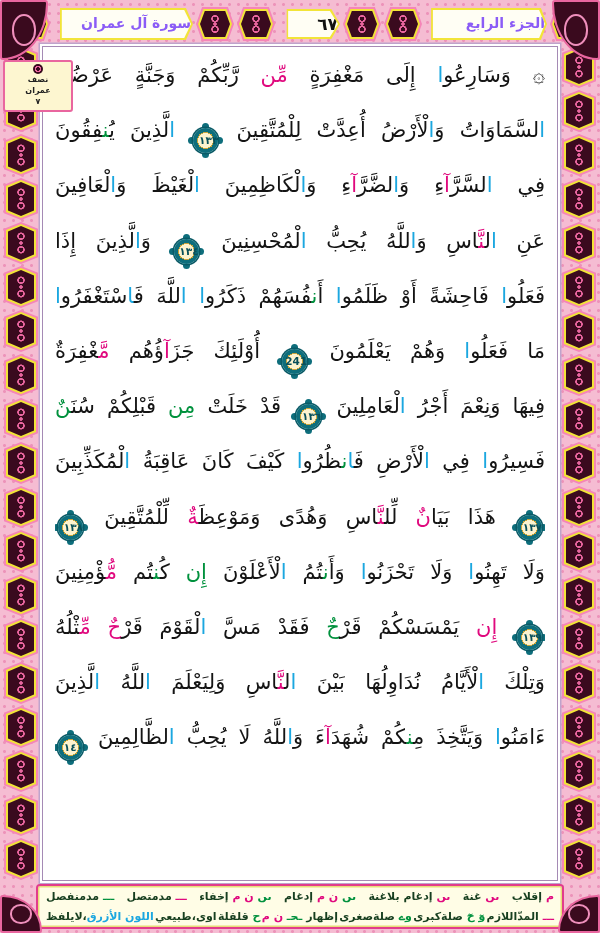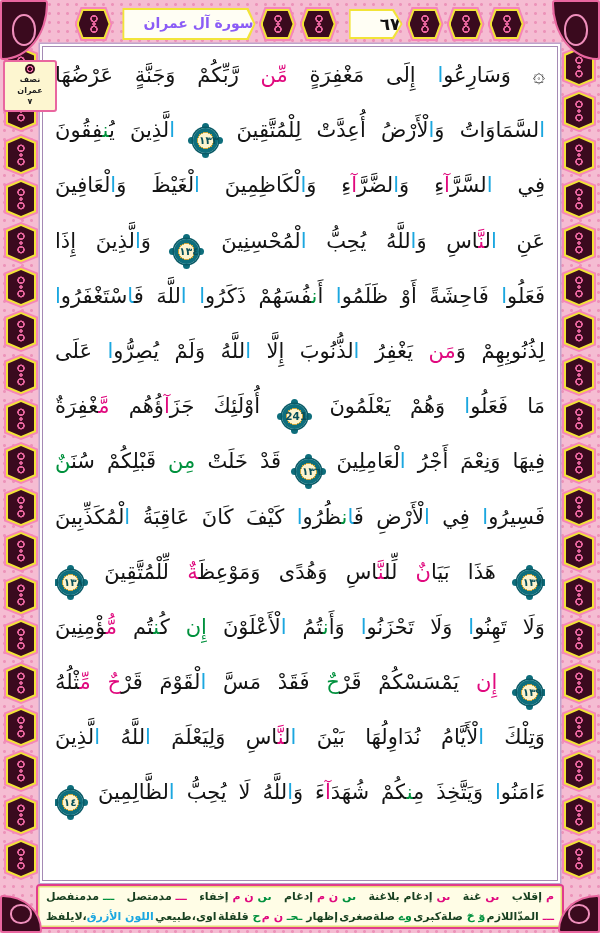--- a/index.html
+++ b/index.html
@@ -39,21 +39,21 @@
     height:28px;line-height:26px;text-align:right;font-weight:bold;font-size:14px;color:#8b5cf6;
     font-family:"DejaVu Serif","DejaVu Sans",serif;}
   .panel.juz .panel-inner{width:118px;} .panel.surah .panel-inner{width:136px;}
   .hexnum{flex:none;padding:2px;background:#f2e438;clip-path:polygon(14% 0,86% 0,100% 50%,86% 100%,14% 100%);
     filter:drop-shadow(0 0 1.5px #d85a9a);}
   .hexnum-inner{width:58px;height:26px;line-height:26px;background:#fffef4;text-align:right;
     clip-path:polygon(14% 0,86% 0,100% 50%,86% 100%,14% 100%);font-weight:bold;font-size:17px;color:#111;}
   
   .hizb{position:absolute;left:3px;top:60px;width:34px;z-index:5;background:#fdf6d0;
     border:2px solid #e9669f;border-radius:3px;text-align:center;font-size:8px;font-weight:bold;
-    color:#222;padding:2px 8px 3px;line-height:1.35;}
+    color:#222;padding:2px 16px 3px;line-height:1.35;}
   .hizb-orn{width:10px;height:10px;margin:0 auto 1px;border-radius:50%;
     background:radial-gradient(circle,#3a0a1e 0 2px,#e9669f 2px 3.5px,#3a0a1e 3.5px 5px);}
   
   .text-box{position:absolute;left:42px;right:42px;top:46px;bottom:52px;background:#ffffff;
     border:1px solid #a58ab5;box-shadow:0 0 0 2px #ffffff,0 0 0 3.5px #bfa3cc;z-index:2;
     padding:1px 12px 0;box-sizing:border-box;}
   .qline{height:55.2px;line-height:55.2px;overflow:hidden;direction:rtl;
     text-align:justify;text-align-last:justify;font-size:21px;color:#141414;
     font-family:"DejaVu Sans",sans-serif;}
   .c-b{color:var(--blue);} .c-m{color:var(--magenta);} .c-g{color:var(--green);} .c-k{color:inherit;}
@@ -286,20 +286,23 @@
   <div class="corner br"></div>
 
   <div class="header">
     <div class="h-med">
         <div class="med-wrap">
           <div class="med-mid">
             <div class="med-core"></div>
           </div>
         </div>
       </div>
+    <div class="panel juz">
+      <div class="panel-inner">الجزء الرابع</div>
+    </div>
     <div class="h-med">
         <div class="med-wrap">
           <div class="med-mid">
             <div class="med-core"></div>
           </div>
         </div>
       </div>
     <div class="h-med">
         <div class="med-wrap">
           <div class="med-mid">
@@ -343,21 +346,20 @@
     <div>٧</div>
   </div>
 
   <div class="text-box">
     <div id="lines">
         <div class="qline"><span class="c-k">۞ وَسَارِعُو</span><span class="c-b">ا</span><span class="c-k"> إِلَى مَغْفِرَةٍ </span><span class="c-m">مِّن</span><span class="c-k"> رَّبِّكُمْ وَجَنَّةٍ عَرْضُهَا</span></div>
         <div class="qline"><span class="c-b">ا</span><span class="c-k">لسَّمَاوَاتُ وَ</span><span class="c-b">ا</span><span class="c-k">لْأَرْضُ أُعِدَّتْ لِلْمُتَّقِينَ </span><span class="vmark"><span class="vnum">١٣٣</span></span><span class="c-k"> </span><span class="c-b">ا</span><span class="c-k">لَّذِينَ يُ</span><span class="c-g">ن</span><span class="c-k">فِقُونَ</span></div>
         <div class="qline"><span class="c-k">فِي </span><span class="c-b">ا</span><span class="c-k">لسَّرَّ</span><span class="c-m">آ</span><span class="c-k">ءِ وَ</span><span class="c-b">ا</span><span class="c-k">لضَّرَّ</span><span class="c-m">آ</span><span class="c-k">ءِ وَ</span><span class="c-b">ا</span><span class="c-k">لْكَاظِمِينَ </span><span class="c-b">ا</span><span class="c-k">لْغَيْظَ وَ</span><span class="c-b">ا</span><span class="c-k">لْعَافِينَ</span></div>
         <div class="qline"><span class="c-k">عَنِ </span><span class="c-b">ا</span><span class="c-k">ل</span><span class="c-m">نَّ</span><span class="c-k">اسِ وَ</span><span class="c-b">ا</span><span class="c-k">للَّهُ يُحِبُّ </span><span class="c-b">ا</span><span class="c-k">لْمُحْسِنِينَ </span><span class="vmark"><span class="vnum">١٣٤</span></span><span class="c-k"> وَ</span><span class="c-b">ا</span><span class="c-k">لَّذِينَ إِذَا</span></div>
         <div class="qline"><span class="c-k">فَعَلُو</span><span class="c-b">ا</span><span class="c-k"> فَاحِشَةً أَوْ ظَلَمُو</span><span class="c-b">ا</span><span class="c-k"> أَ</span><span class="c-g">ن</span><span class="c-k">فُسَهُمْ ذَكَرُو</span><span class="c-b">ا</span><span class="c-k"> </span><span class="c-b">ا</span><span class="c-k">للَّهَ فَ</span><span class="c-b">ا</span><span class="c-k">سْتَغْفَرُو</span><span class="c-b">ا</span></div>
-        <div class="qline"><span class="c-k">لِذُنُوبِهِمْ وَ</span><span class="c-m">مَن</span><span class="c-k"> يَغْفِرُ </span><span class="c-b">ا</span><span class="c-k">لذُّنُوبَ إِلَّا </span><span class="c-b">ا</span><span class="c-k">للَّهُ وَلَمْ يُصِرُّو</span><span class="c-b">ا</span><span class="c-k"> عَلَى</span></div>
         <div class="qline"><span class="c-k">مَا فَعَلُو</span><span class="c-b">ا</span><span class="c-k"> وَهُمْ يَعْلَمُونَ </span><span class="vmark"><span class="vnum">241</span></span><span class="c-k"> أُوْلَئِكَ جَزَ</span><span class="c-m">آ</span><span class="c-k">ؤُهُم </span><span class="c-m">مَّ</span><span class="c-k">غْفِرَةٌ</span></div>
         <div class="qline"><span class="c-k">فِيهَا وَنِعْمَ أَجْرُ </span><span class="c-b">ا</span><span class="c-k">لْعَامِلِينَ </span><span class="vmark"><span class="vnum">١٣٦</span></span><span class="c-k"> قَدْ خَلَتْ </span><span class="c-g">مِن</span><span class="c-k"> قَبْلِكُمْ سُنَ</span><span class="c-g">نٌ</span></div>
         <div class="qline"><span class="c-k">فَسِيرُو</span><span class="c-b">ا</span><span class="c-k"> فِي </span><span class="c-b">ا</span><span class="c-k">لْأَرْضِ فَ</span><span class="c-b">ا</span><span class="c-g">ن</span><span class="c-k">ظُرُو</span><span class="c-b">ا</span><span class="c-k"> كَيْفَ كَانَ عَاقِبَةُ </span><span class="c-b">ا</span><span class="c-k">لْمُكَذِّبِينَ</span></div>
         <div class="qline"><span class="vmark"><span class="vnum">١٣٧</span></span><span class="c-k"> هَذَا بَيَا</span><span class="c-m">نٌ</span><span class="c-k"> لِّل</span><span class="c-m">نَّ</span><span class="c-k">اسِ وَهُدًى وَمَوْعِظَ</span><span class="c-m">ةٌ</span><span class="c-k"> لِّلْمُتَّقِينَ </span><span class="vmark"><span class="vnum">١٣٨</span></span></div>
         <div class="qline"><span class="c-k">وَلَا تَهِنُو</span><span class="c-b">ا</span><span class="c-k"> وَلَا تَحْزَنُو</span><span class="c-b">ا</span><span class="c-k"> وَأَ</span><span class="c-g">ن</span><span class="c-k">تُمُ </span><span class="c-b">ا</span><span class="c-k">لْأَعْلَوْنَ </span><span class="c-g">إِن</span><span class="c-k"> كُ</span><span class="c-g">ن</span><span class="c-k">تُم </span><span class="c-m">مُّ</span><span class="c-k">ؤْمِنِينَ</span></div>
         <div class="qline"><span class="vmark"><span class="vnum">١٣٩</span></span><span class="c-k"> </span><span class="c-m">إِن</span><span class="c-k"> يَمْسَسْكُمْ قَرْ</span><span class="c-g">حٌ</span><span class="c-k"> فَقَدْ مَسَّ </span><span class="c-b">ا</span><span class="c-k">لْقَوْمَ قَرْ</span><span class="c-m">حٌ</span><span class="c-k"> </span><span class="c-m">مِّ</span><span class="c-k">ثْلُهُ</span></div>
         <div class="qline"><span class="c-k">وَتِلْكَ </span><span class="c-b">ا</span><span class="c-k">لْأَيَّامُ نُدَاوِلُهَا بَيْنَ </span><span class="c-b">ا</span><span class="c-k">ل</span><span class="c-m">نَّ</span><span class="c-k">اسِ وَلِيَعْلَمَ </span><span class="c-b">ا</span><span class="c-k">للَّهُ </span><span class="c-b">ا</span><span class="c-k">لَّذِينَ</span></div>
         <div class="qline"><span class="c-k">ءَامَنُو</span><span class="c-b">ا</span><span class="c-k"> وَيَتَّخِذَ مِ</span><span class="c-g">ن</span><span class="c-k">كُمْ شُهَدَ</span><span class="c-m">آ</span><span class="c-k">ءَ وَ</span><span class="c-b">ا</span><span class="c-k">للَّهُ لَا يُحِبُّ </span><span class="c-b">ا</span><span class="c-k">لظَّالِمِينَ </span><span class="vmark"><span class="vnum">١٤٠</span></span></div>
       </div>
   </div>

